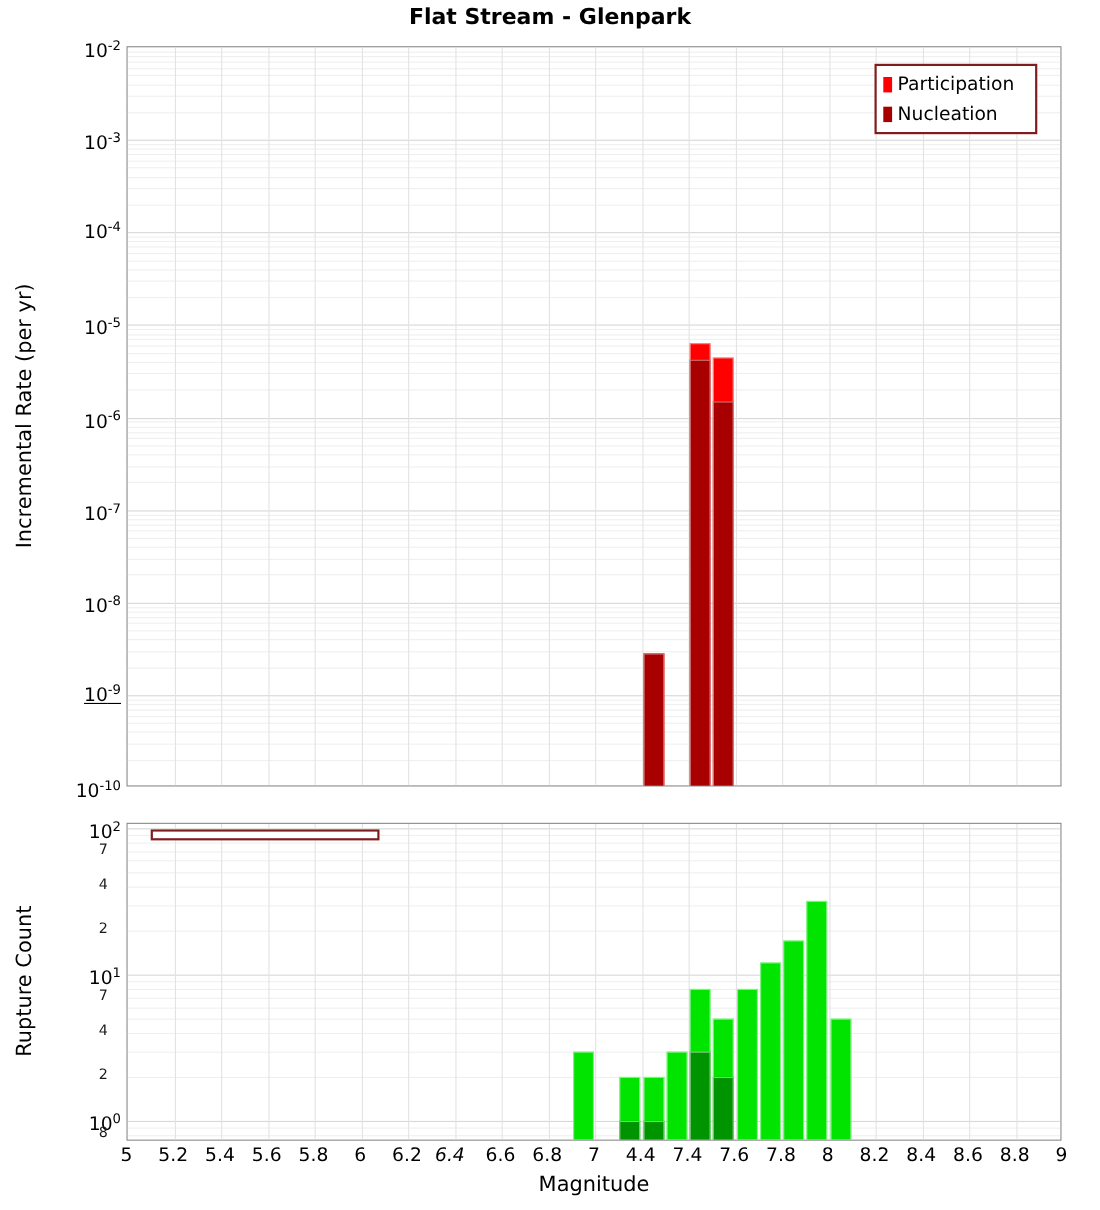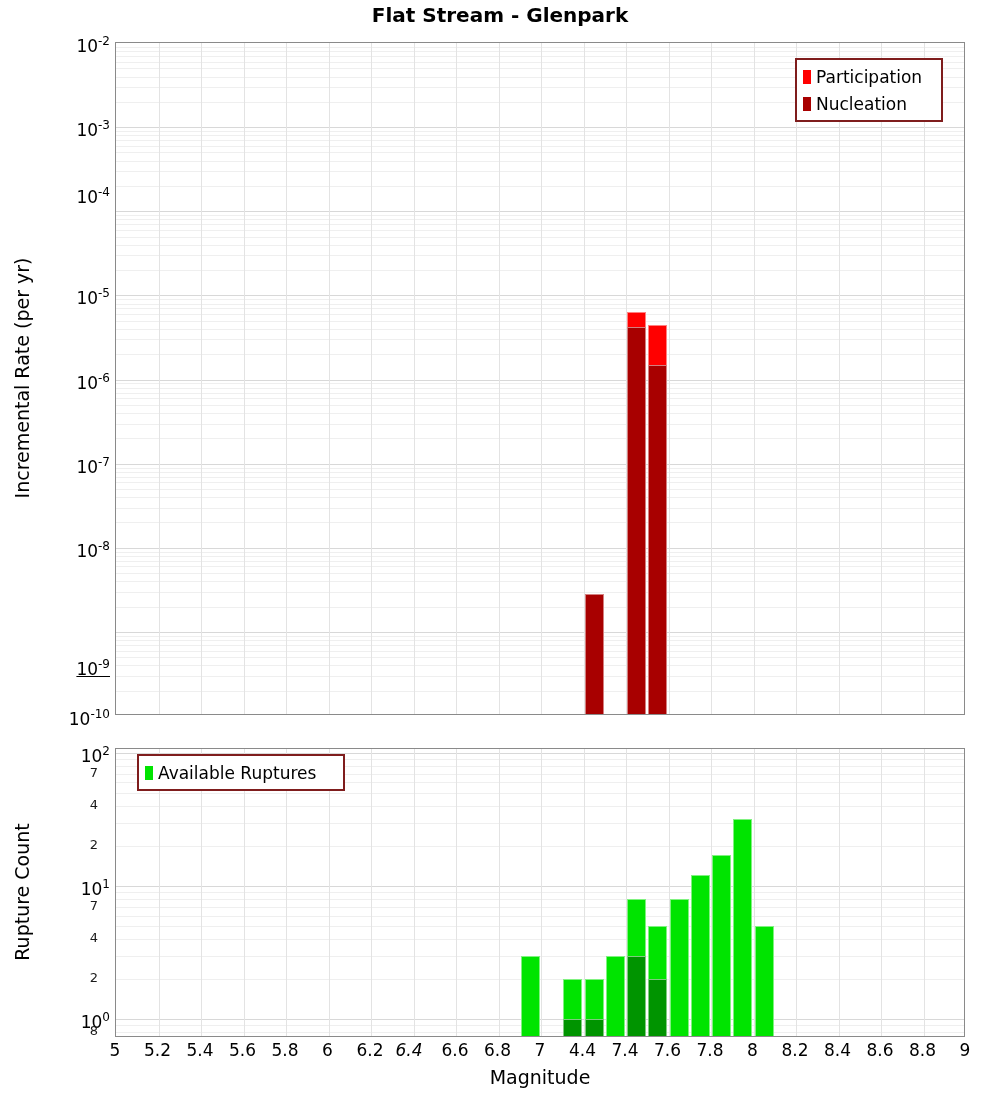--- a/index.html
+++ b/index.html
@@ -187,26 +187,26 @@
       <div class="bar" style="left: 638.6px; width: 19.1px; top: 177px; height: 112px; background: rgb(0, 228, 0); z-index: 1;"></div>
       <div class="bar" style="left: 447.3px; width: 19.1px; top: 270px; height: 19px; background: rgb(0, 148, 0); z-index: 2;"></div>
       <div class="bar" style="left: 468.6px; width: 19.1px; top: 270px; height: 19px; background: rgb(0, 148, 0); z-index: 2;"></div>
       <div class="bar" style="left: 511.1px; width: 19.1px; top: 206.5px; height: 82.5px; background: rgb(0, 148, 0); z-index: 2;"></div>
       <div class="bar" style="left: 532.3px; width: 19.1px; top: 230px; height: 59px; background: rgb(0, 148, 0); z-index: 2;"></div>
     </div>
 
   <div id="yticks">
       <div class="ytick" style="top: 30px;">10<sup>-2</sup></div>
       <div class="ytick" style="top: 114.125px;">10<sup>-3</sup></div>
-      <div class="ytick" style="top: 181px;">10<sup>-4</sup></div>
+      <div class="ytick" style="top: 195px;">10<sup>-4</sup></div>
       <div class="ytick" style="top: 282.375px;">10<sup>-5</sup></div>
       <div class="ytick" style="top: 366.5px;">10<sup>-6</sup></div>
       <div class="ytick" style="top: 450.625px;">10<sup>-7</sup></div>
       <div class="ytick" style="top: 534.75px;">10<sup>-8</sup></div>
-      <div class="ytick" style="top: 653px; text-decoration: underline;">10<sup>-9</sup></div>
+      <div class="ytick" style="top: 616px; text-decoration: underline;">10<sup>-9</sup></div>
       <div class="ytick" style="top: 703px;">10<sup>-10</sup></div>
       <div class="ytick" style="top: 739.91px;">10<sup>2</sup></div>
       <div class="ytick" style="top: 872.964px;">10<sup>1</sup></div>
       <div class="ytick" style="top: 1006.02px;">10<sup>0</sup></div>
       <div class="ytick-minor" style="top: 764.52px; width: 98px;">7</div>
       <div class="ytick-minor" style="top: 796.857px; width: 98px;">4</div>
       <div class="ytick-minor" style="top: 836.91px; width: 98px;">2</div>
       <div class="ytick-minor" style="top: 897.574px; width: 98px;">7</div>
       <div class="ytick-minor" style="top: 929.911px; width: 98px;">4</div>
       <div class="ytick-minor" style="top: 969.964px; width: 98px;">2</div>
@@ -243,19 +243,15 @@
         <div class="legend-item">
           <span class="swatch" style="background: rgb(255, 0, 0);"></span>
           <span>Participation</span>
         </div>
         <div class="legend-item">
           <span class="swatch" style="background: rgb(168, 0, 0);"></span>
           <span>Nucleation</span>
         </div>
       </div>
       <div class="legend" style="left: 137px; top: 754px; width: 208px;">
-        <div class="legend-item">
-          <span class="swatch" style="background: rgb(0, 228, 0);"></span>
-          <span>Available Ruptures</span>
-        </div>
       </div>
     </div>
 </div>
 
 </body></html>

